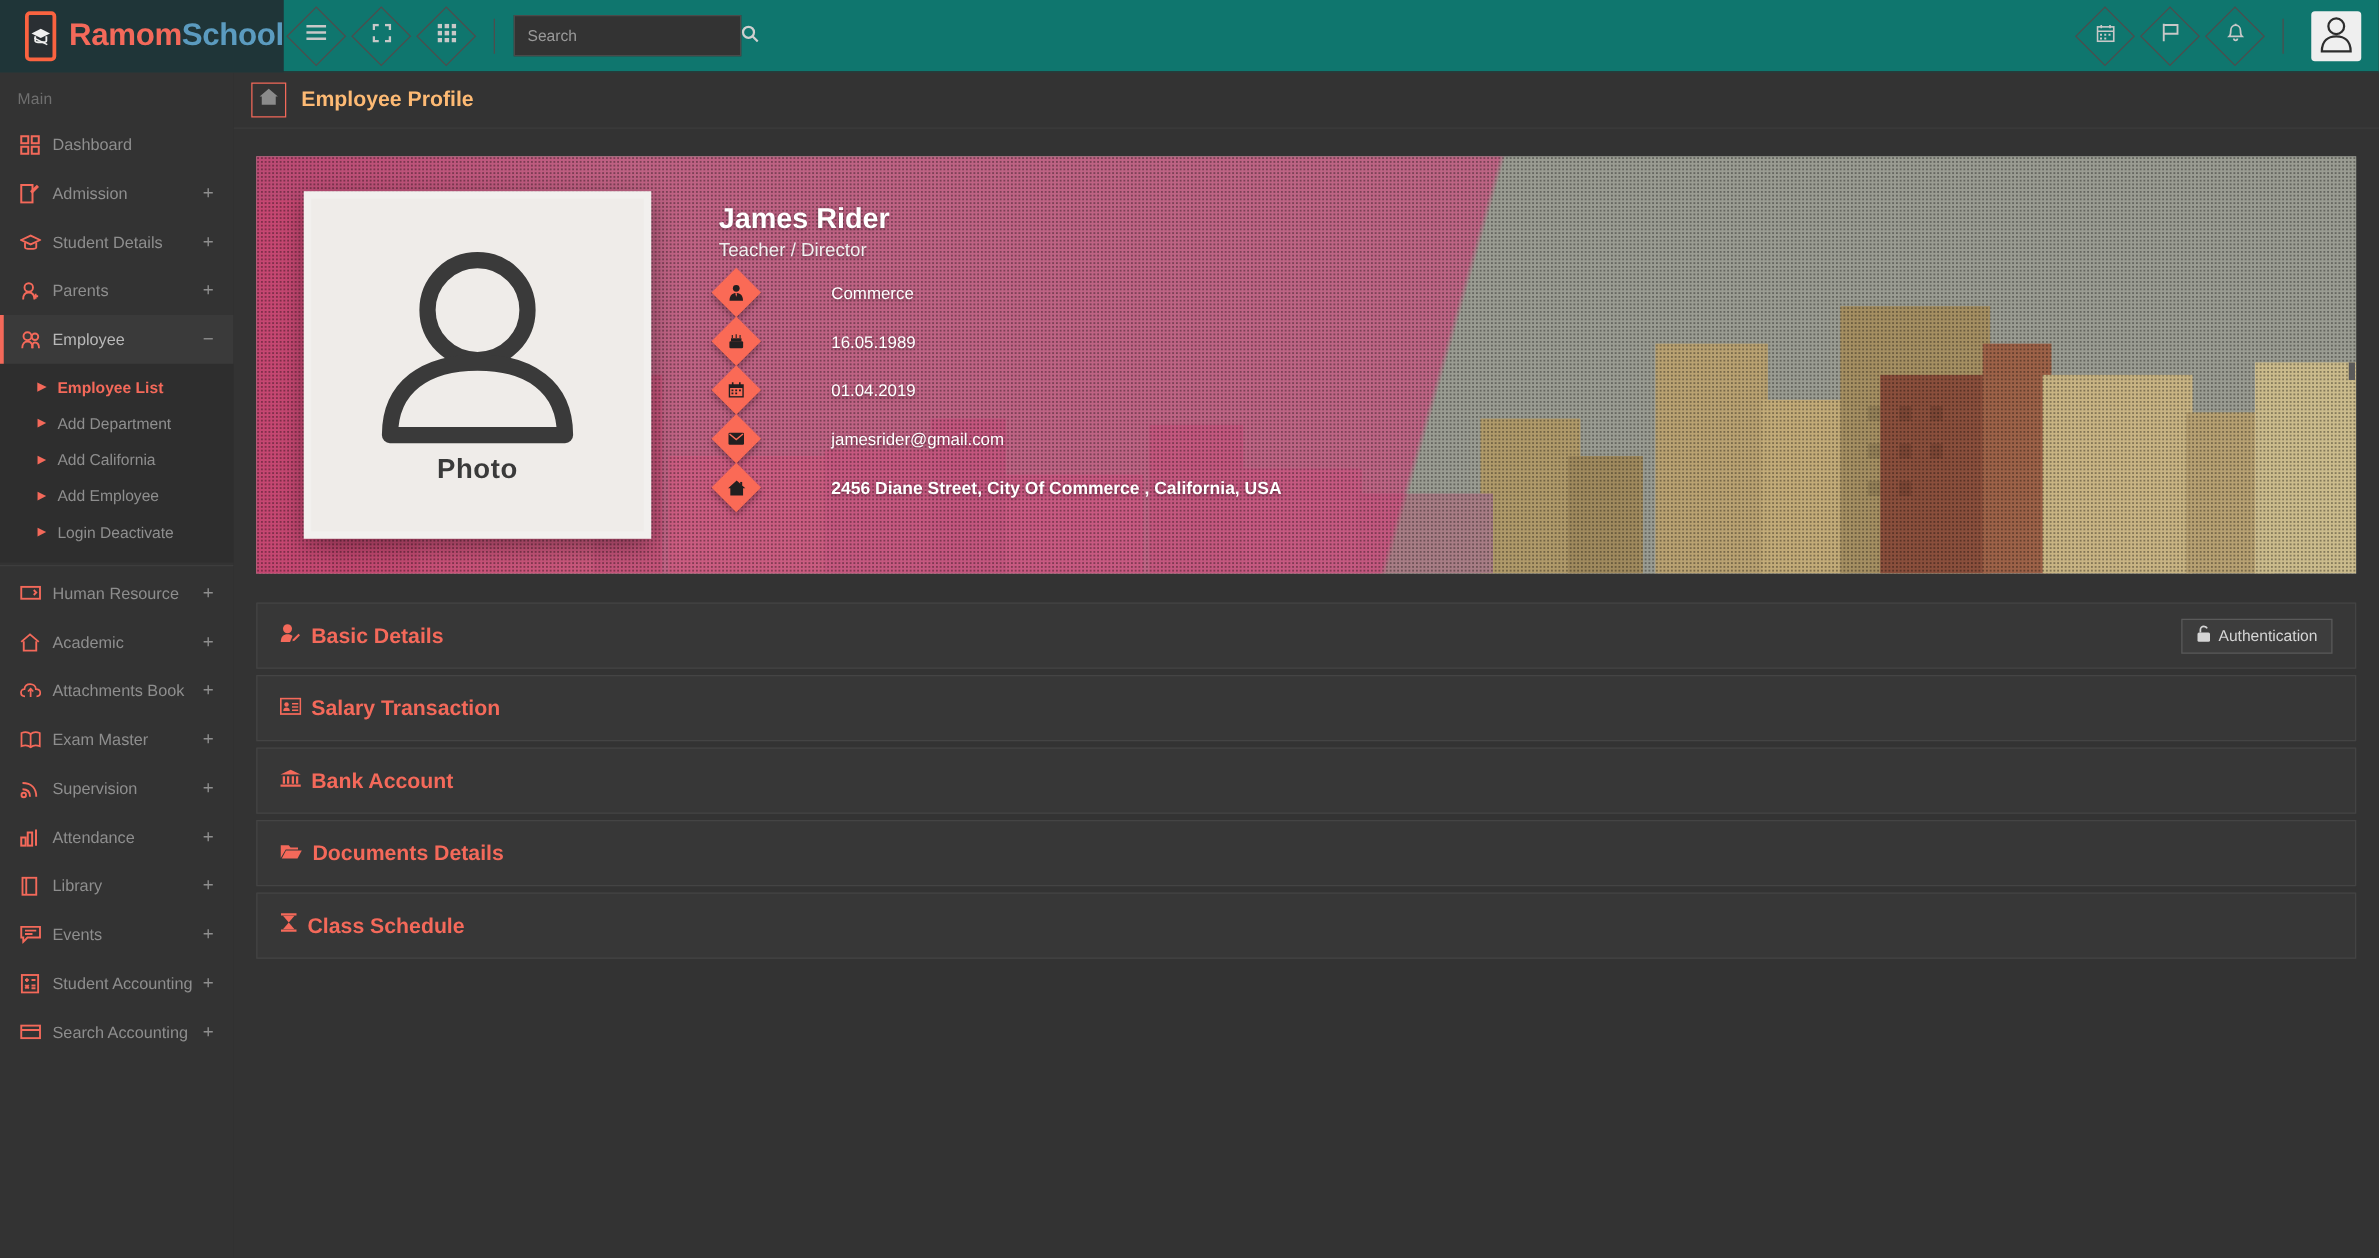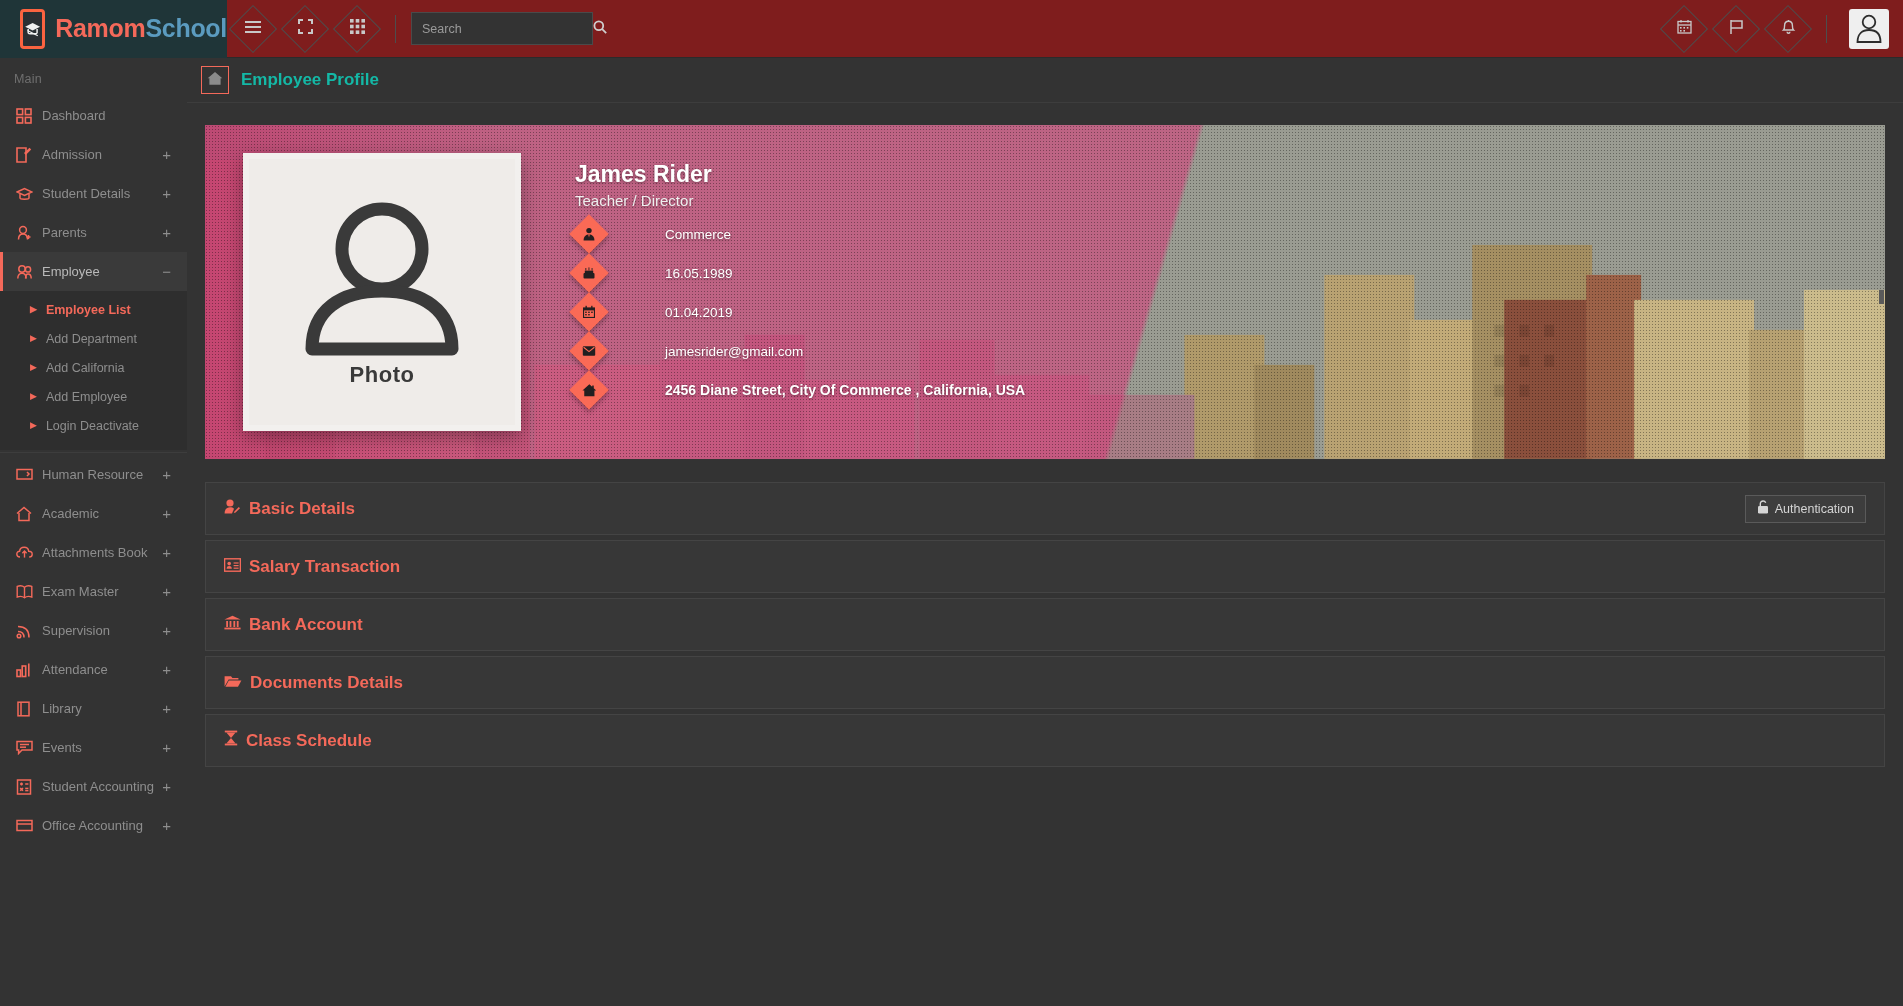--- a/index.html
+++ b/index.html
@@ -5,21 +5,21 @@
   * { box-sizing: border-box; margin: 0; padding: 0; }
   html, body {
     width: 1903px; height: 1006px;
     background: #333333;
     font-family: "Liberation Sans", sans-serif;
     overflow: hidden;
   }
   
   .topnav {
     position: absolute; top: 0; left: 0; width: 1903px; height: 58px;
-    background: #7f1d1d; display: flex; align-items: center;
+    background: #0f766e; display: flex; align-items: center;
     border-bottom: 1px solid #2b2b2b;
   }
   .brand {
     width: 227px; height: 58px; background: #1f3538;
     display: flex; align-items: center; gap: 10px; padding-left: 20px;
     flex: 0 0 227px;
   }
   .brand-logo {
     width: 40px; height: 40px; border: 3px solid #fb6340; border-radius: 4px;
     background: #2a2f33; position: relative; overflow: hidden;
@@ -93,21 +93,21 @@
   
   .main { position: absolute; top: 58px; left: 187px; right: 0; bottom: 0; background: #333333; }
   .page-head {
     height: 45px; display: flex; align-items: center; gap: 12px; padding-left: 14px;
     border-bottom: 1px solid #3d3d3d;
   }
   .home-btn {
     width: 28px; height: 28px; border: 1px solid #f4695a;
     display:flex;align-items:center;justify-content:center; cursor:pointer;
   }
-  .page-title { color: #14b8a6; font-size: 17px; font-weight: bold; }
+  .page-title { color: #fdba74; font-size: 17px; font-weight: bold; }
 
   .content { padding: 22px 18px 0 18px; }
 
   
   .banner {
     position: relative; height: 334px; width: 100%; overflow: hidden;
     background: #8b8f86;
   }
   .banner .city { position:absolute; inset:0; }
   .banner .dots {
@@ -458,21 +458,21 @@
     <span class="lbl">Student Accounting</span>
     <span class="plus">+</span>
   </div>
   <div class="side-item">
     <span class="ico">
       <svg width="17" height="13" viewBox="0 0 17 13" fill="none" stroke="#f4695a" stroke-width="1.5">
           <rect x="1" y="1.5" width="15" height="10"></rect>
           <line x1="1" y1="5" x2="16" y2="5"></line>
         </svg>
     </span>
-    <span class="lbl">Office Accounting</span>
+    <span class="lbl">Search Accounting</span>
     <span class="plus">+</span>
   </div>
 </div>
 
 <div class="main">
   <div class="page-head">
     <div class="home-btn">
       <span>
         <svg width="16" height="15" viewBox="0 0 16 15">
             <path d="M8 1 L15.3 7.2 H13.6 V13.8 H2.4 V7.2 H.7 Z" fill="#8b8b8b"></path>

